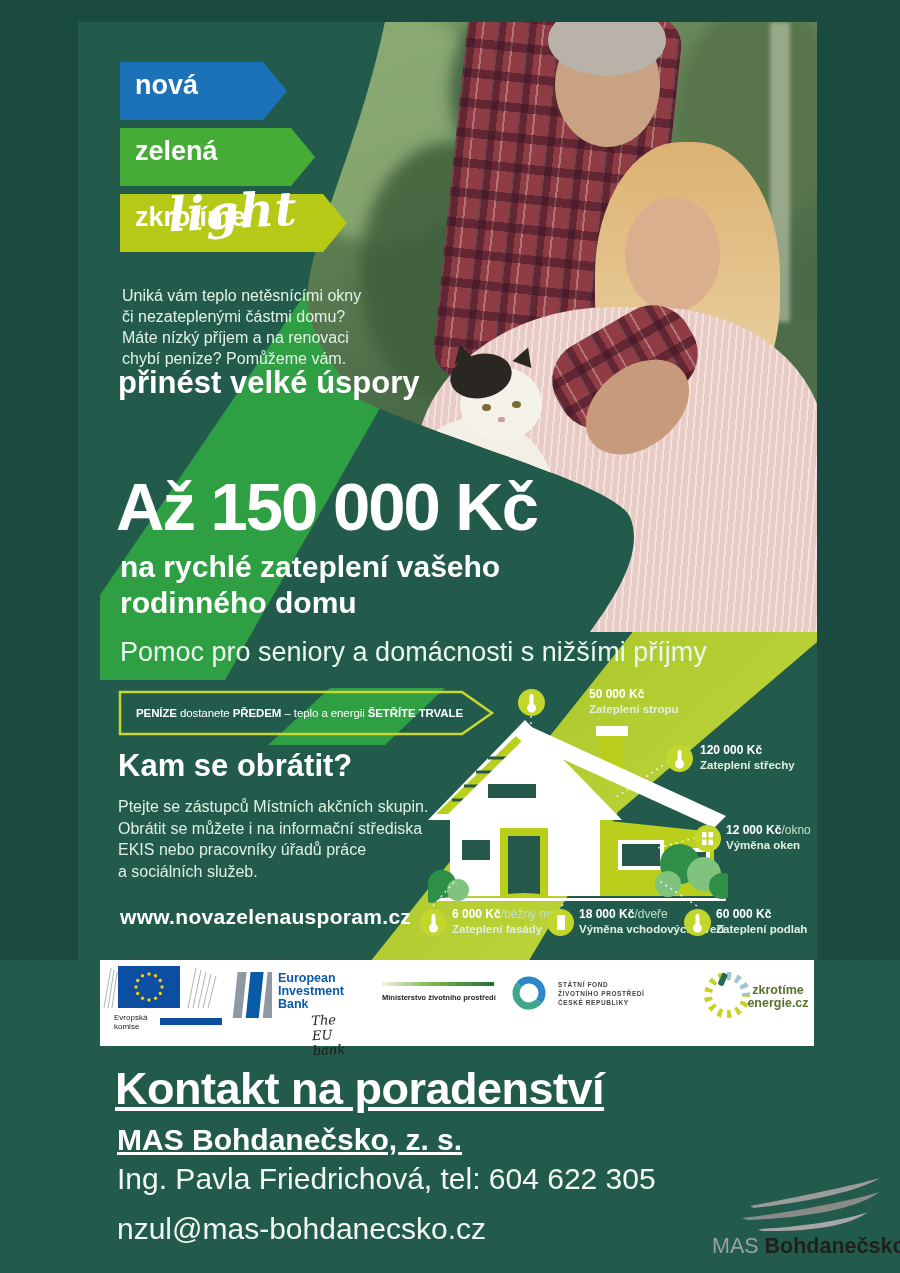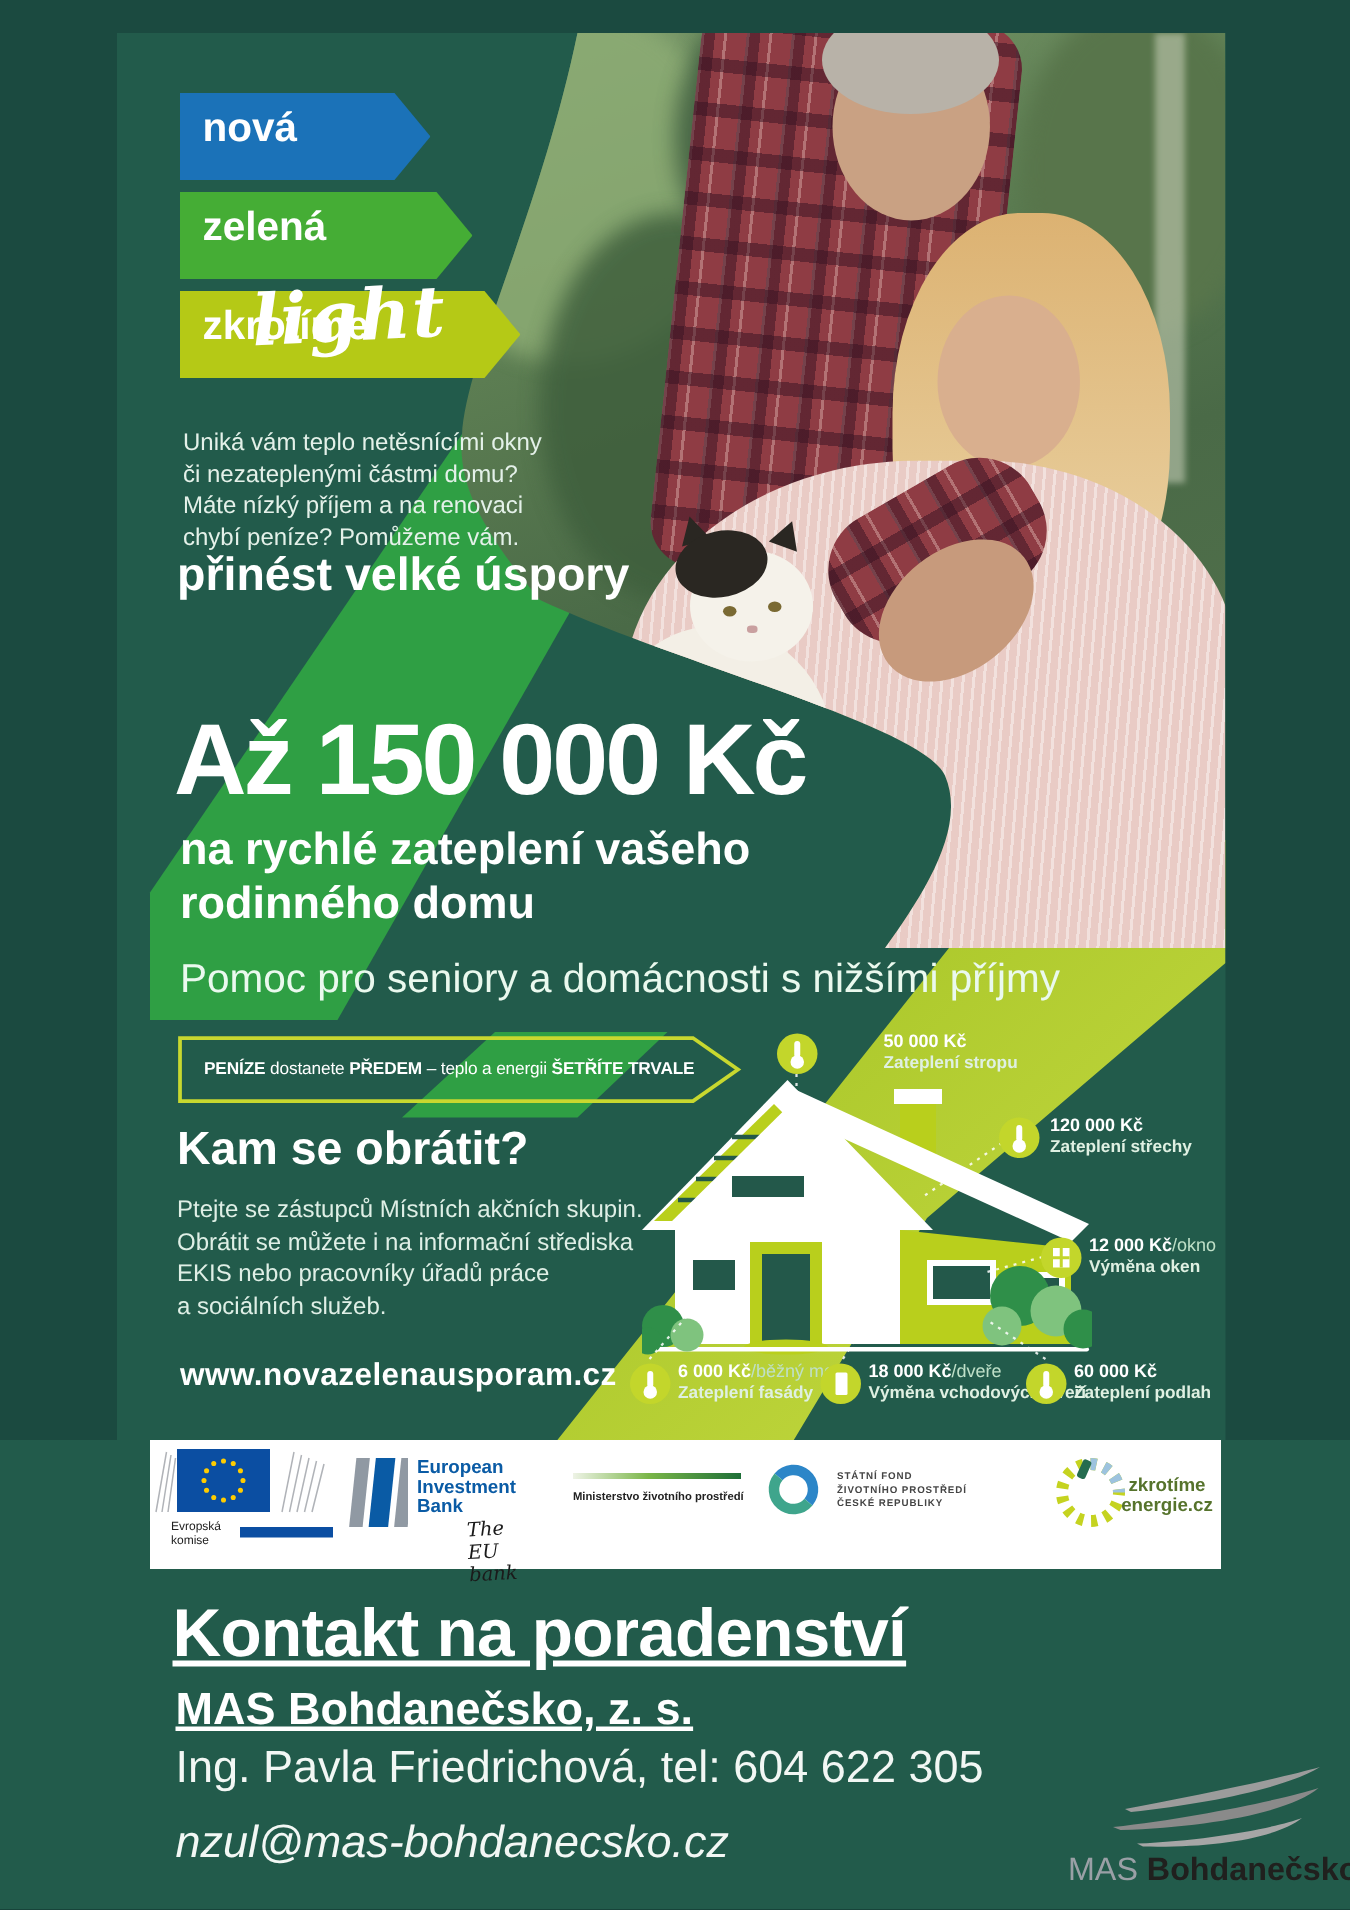--- a/index.html
+++ b/index.html
@@ -377,21 +377,21 @@
       <div class="zkr-text" style="position:absolute;left:26px;top:18px;">
         <span style="display:block">zkrotíme</span>
         <span style="display:block">energie.cz</span>
       </div>
     </div>
   </div>
 
   <div class="abs c-title" style="left:115px;top:1063px;z-index:3;">Kontakt na poradenství</div>
   <div class="abs c-org" style="left:117px;top:1123px;z-index:3;text-decoration:underline;">MAS Bohdanečsko, z. s.</div>
   <div class="abs c-line" style="left:117px;top:1162px;z-index:3;">Ing. Pavla Friedrichová, tel: 604 622 305</div>
-  <div class="abs c-line" style="left:117px;top:1212px;z-index:3;font-style:italic;">nzul@mas-bohdanecsko.cz</div>
+  <div class="abs c-line" style="left:117px;top:1212px;z-index:3;">nzul@mas-bohdanecsko.cz</div>
 
   <svg class="abs" style="left:722px;top:1176px;z-index:3;" width="165" height="60" viewBox="0 0 165 60">
     <path d="M28,30 C70,22 130,10 158,2 C135,16 85,26 32,32 Z" fill="#9c9c9c"></path>
     <path d="M20,42 C75,36 140,22 157,16 C138,32 85,42 25,44 Z" fill="#8a8a8a"></path>
     <path d="M36,53 C85,51 130,42 146,36 C128,50 86,56 40,55 Z" fill="#a6a6a6"></path>
   </svg>
   <div class="abs mas-text" style="left:712px;top:1234px;z-index:3;">
     <span class="mas">MAS </span><span class="boh">Bohdanečsko</span>
   </div>
 

